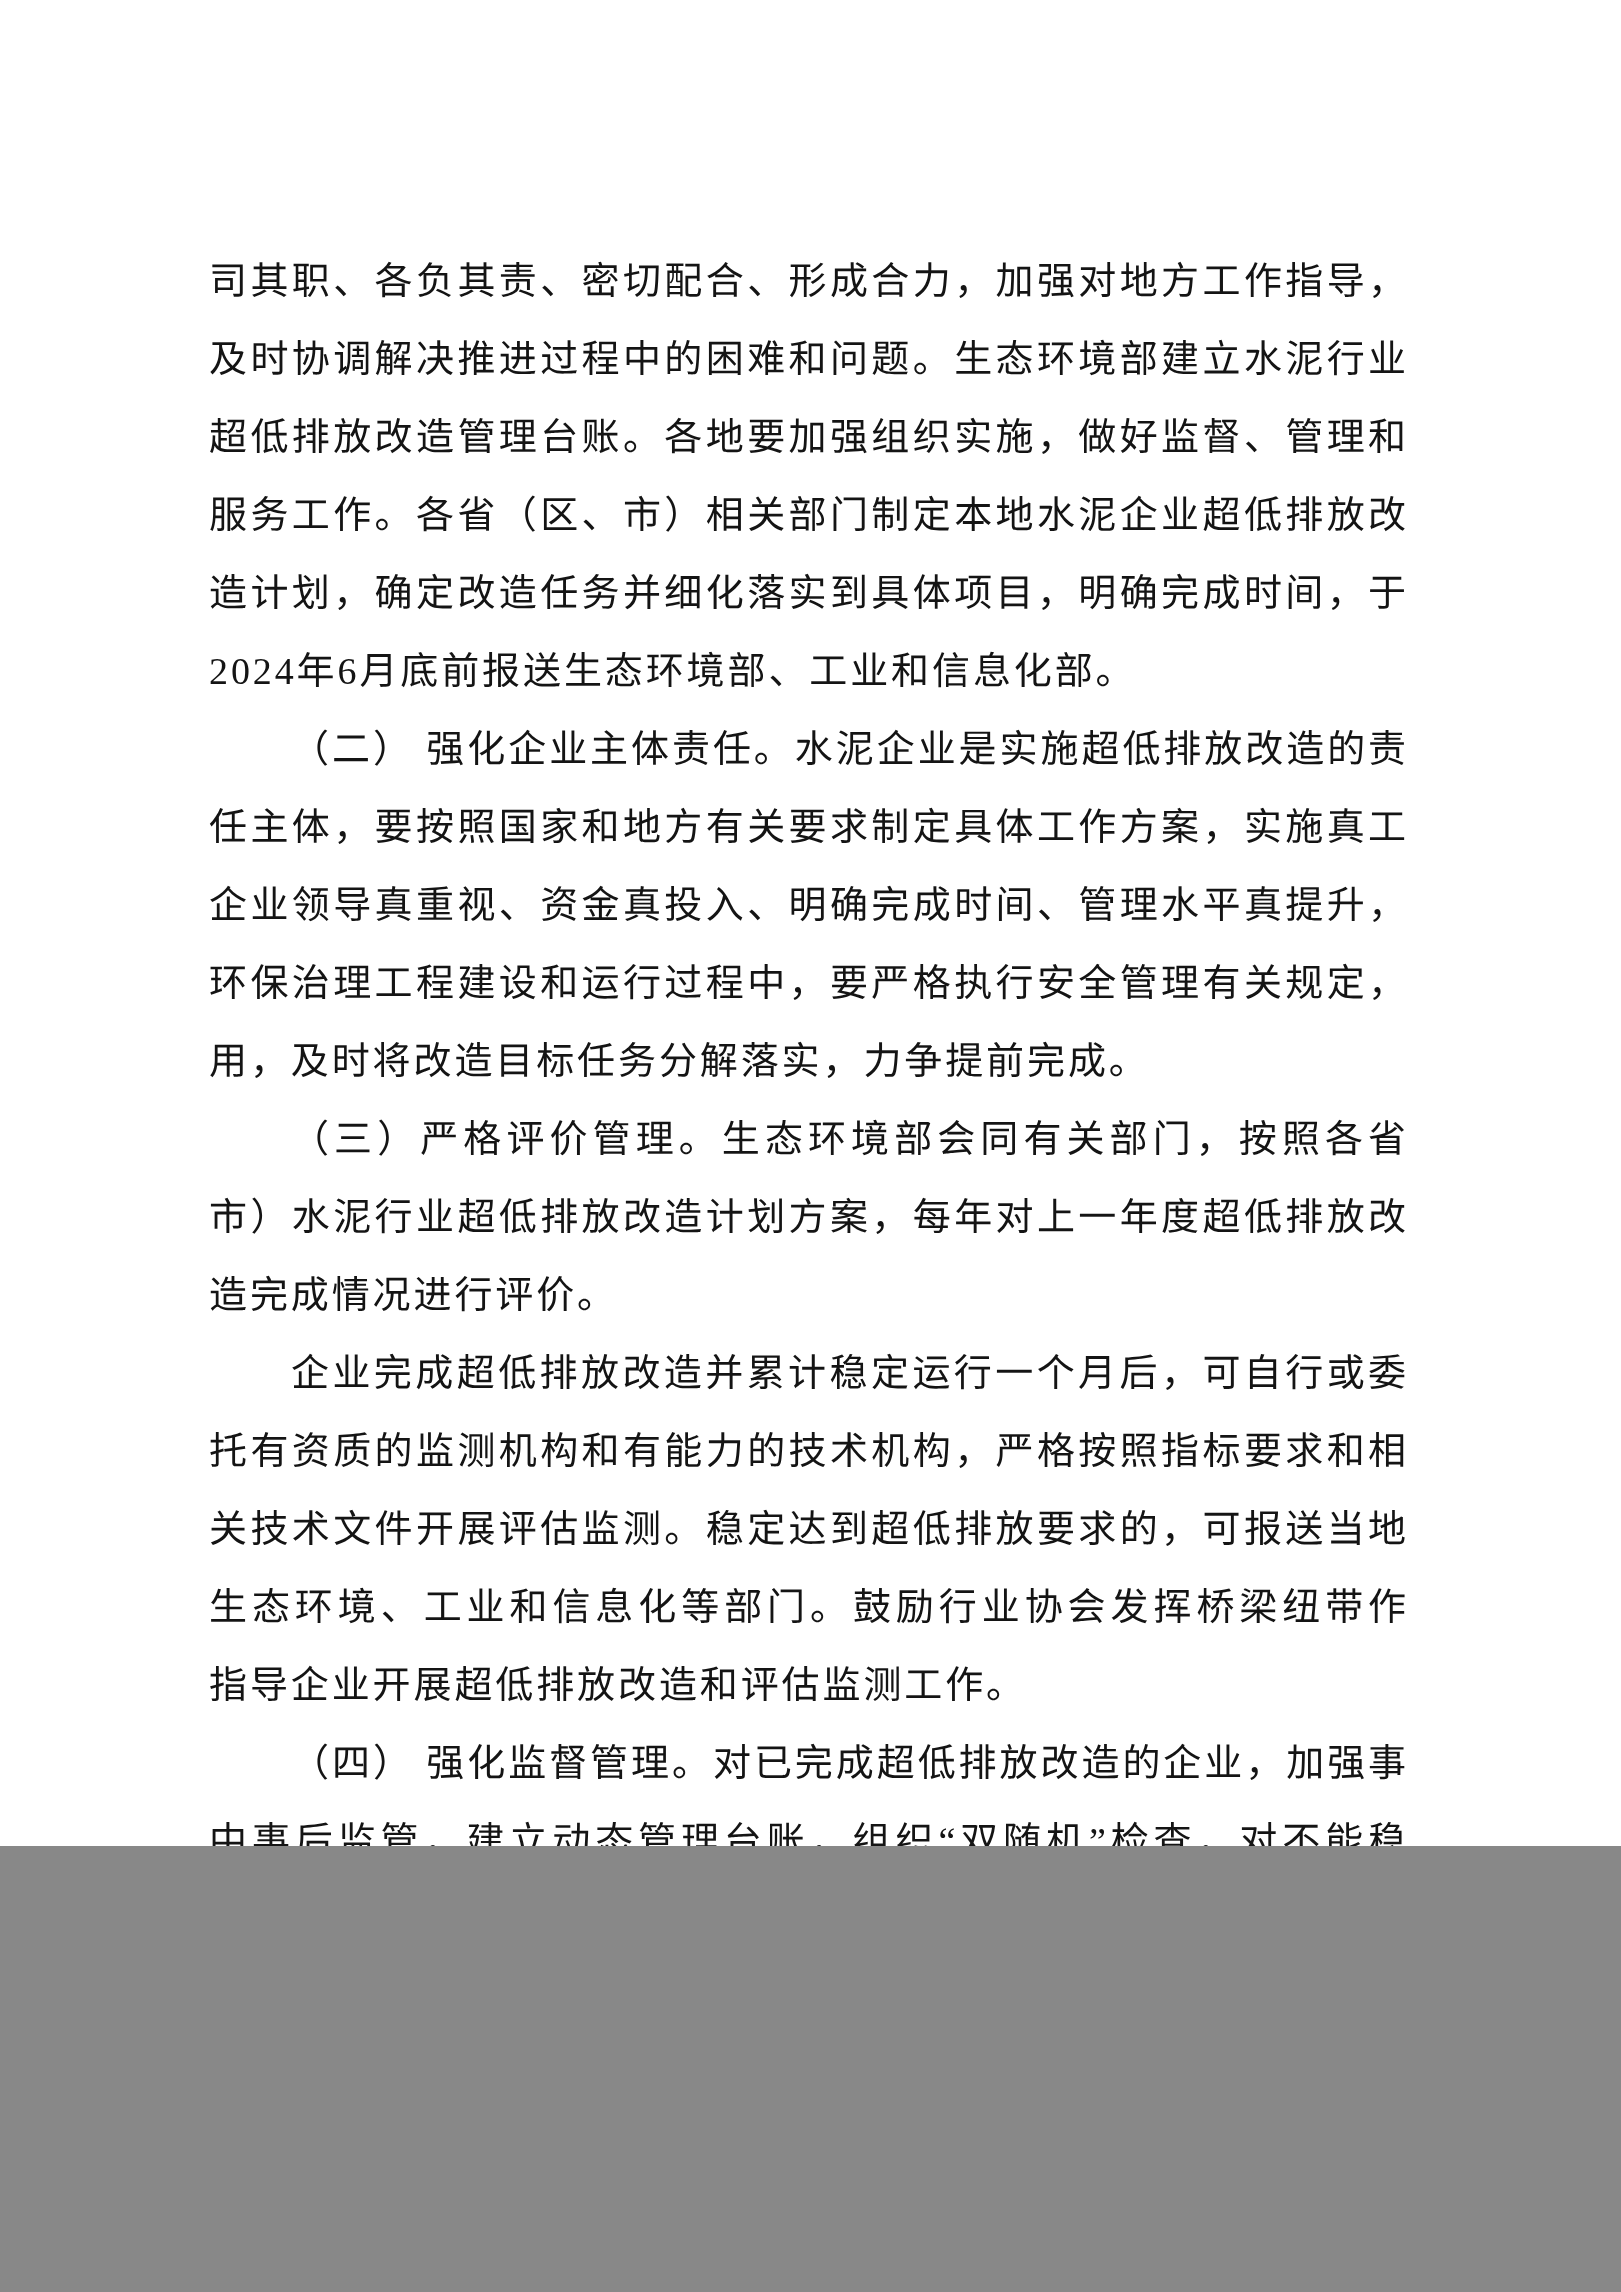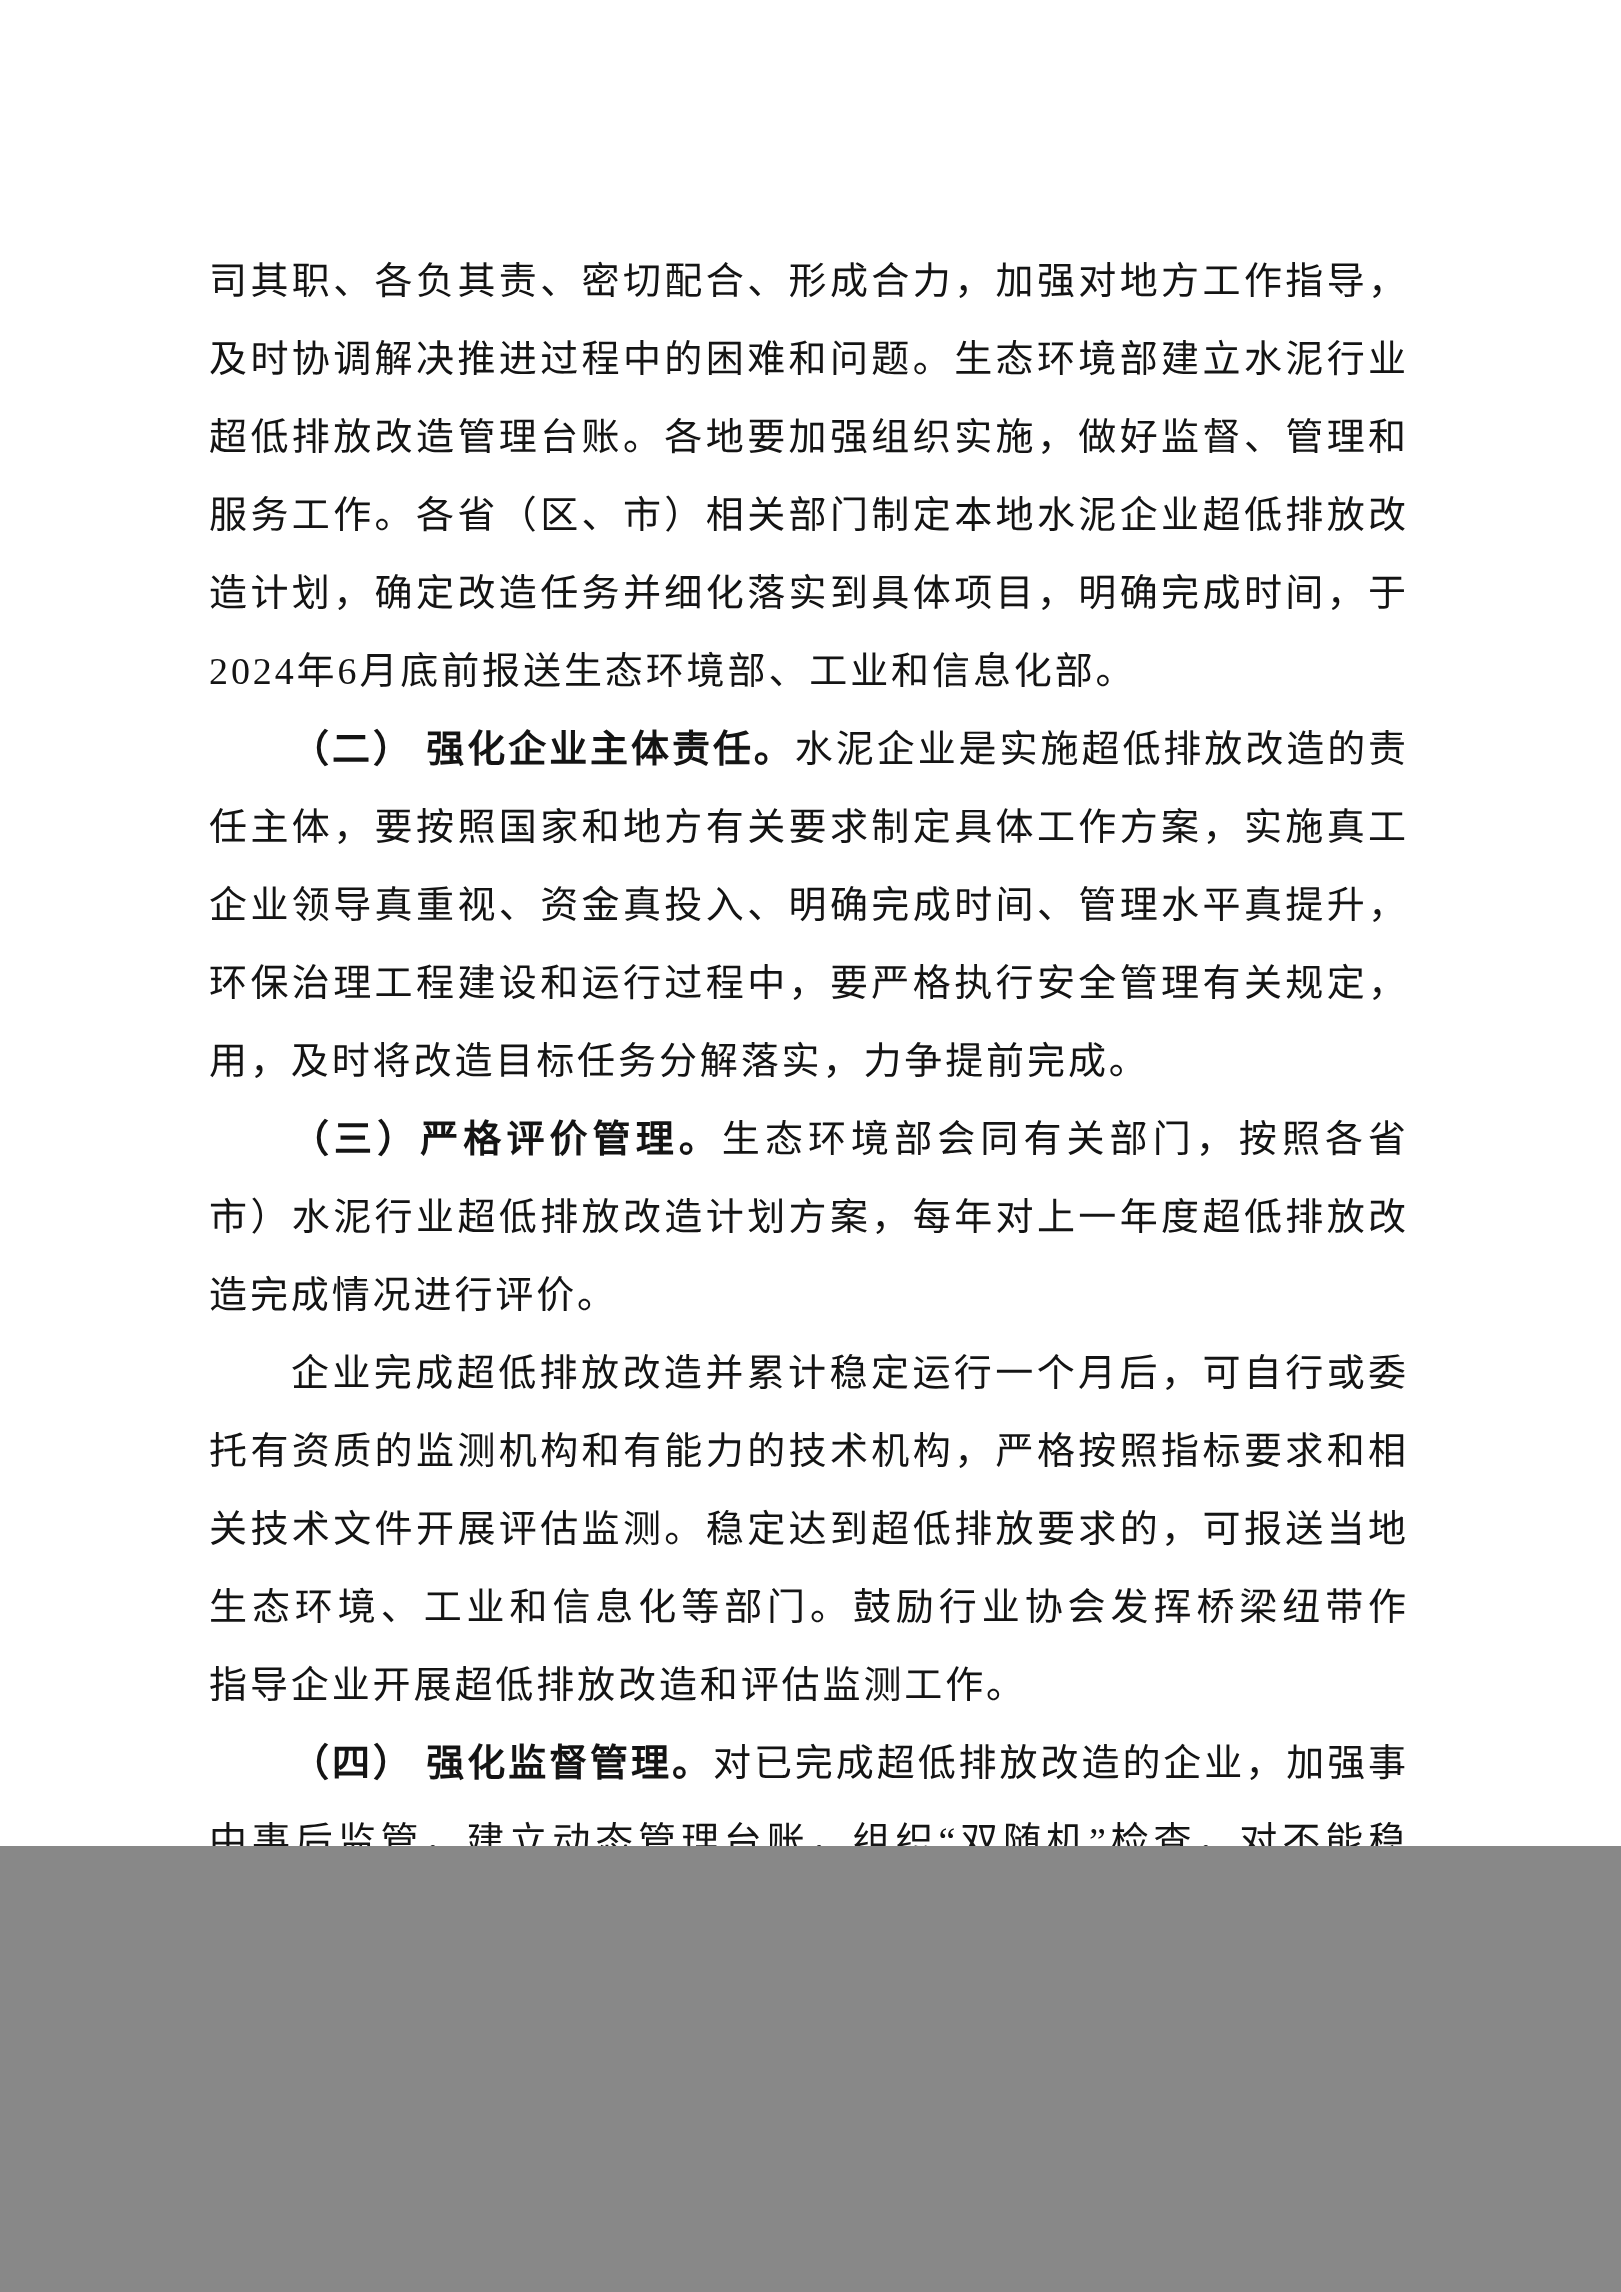--- a/index.html
+++ b/index.html
@@ -35,21 +35,21 @@
   }
   
   .line.pend {
     text-align-last: left;
   }
   
   .line.ind {
     padding-left: 82px;
   }
   .lead {
-    font-weight: 700;
+    font-weight: 400;
   }
   .footer {
     position: absolute;
     left: 206px;
     top: 2043px;
     font-size: 30px;
     line-height: 37px;
     letter-spacing: 2px;
     word-spacing: 17.6px;
     color: #7f1d1d;

